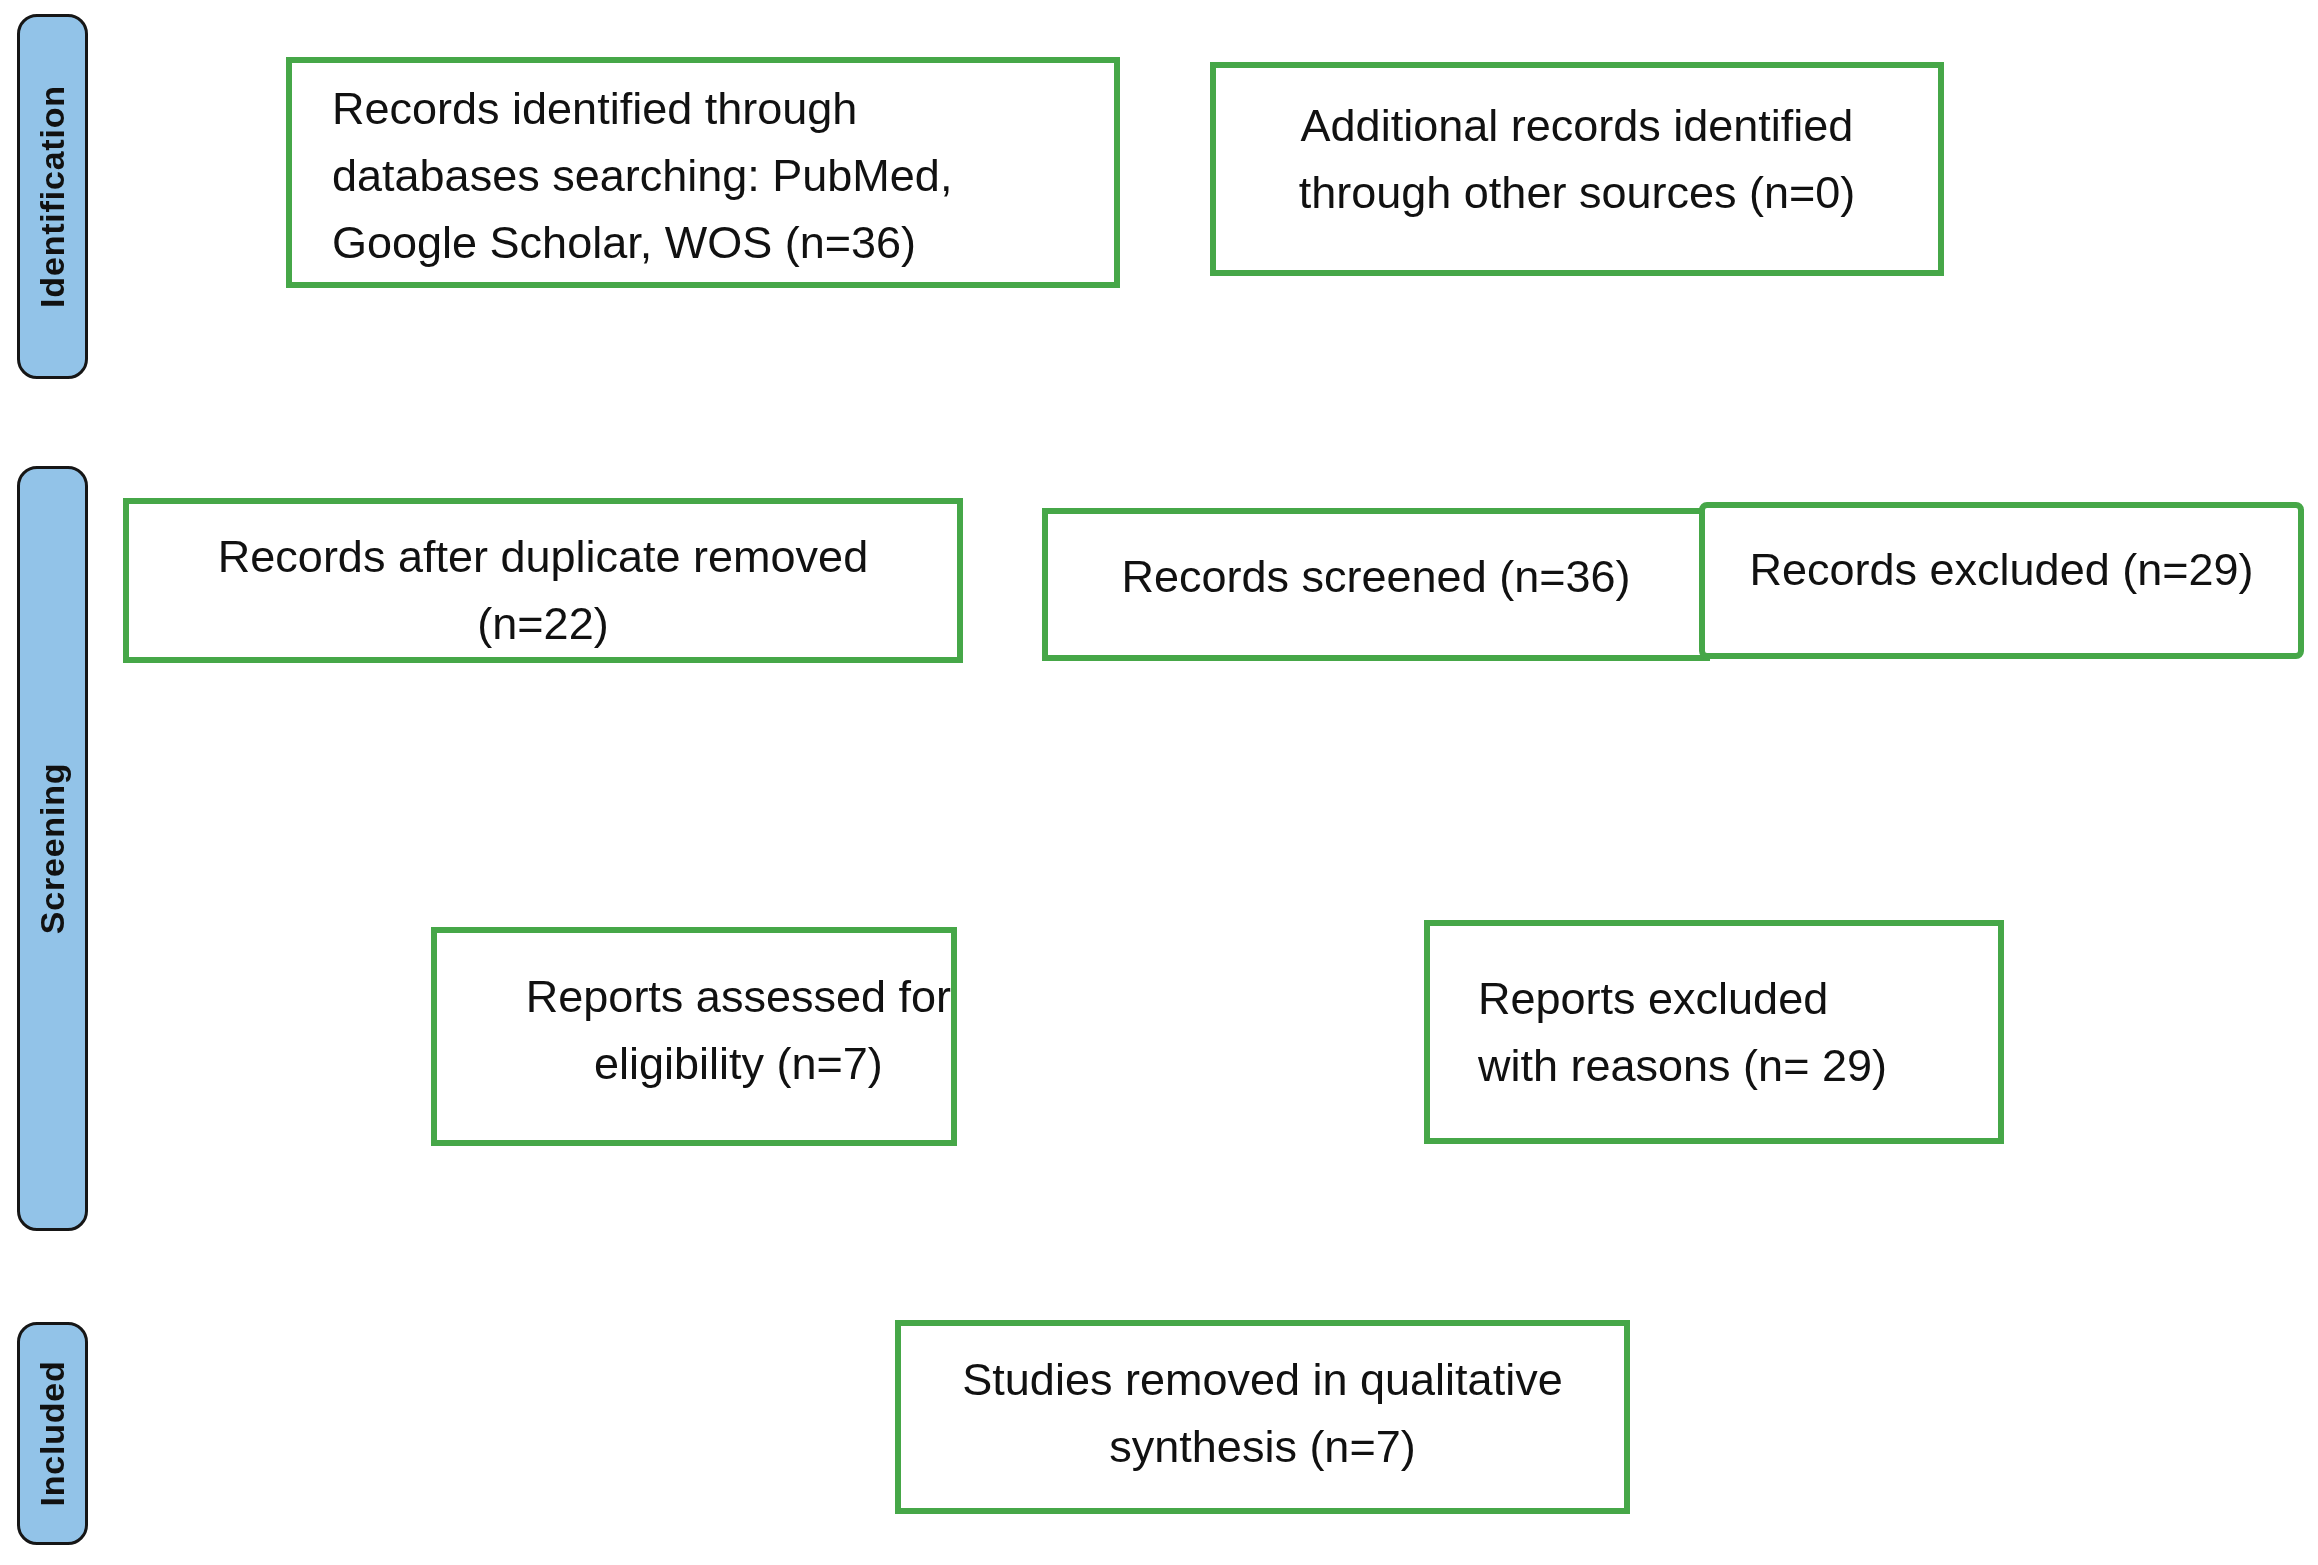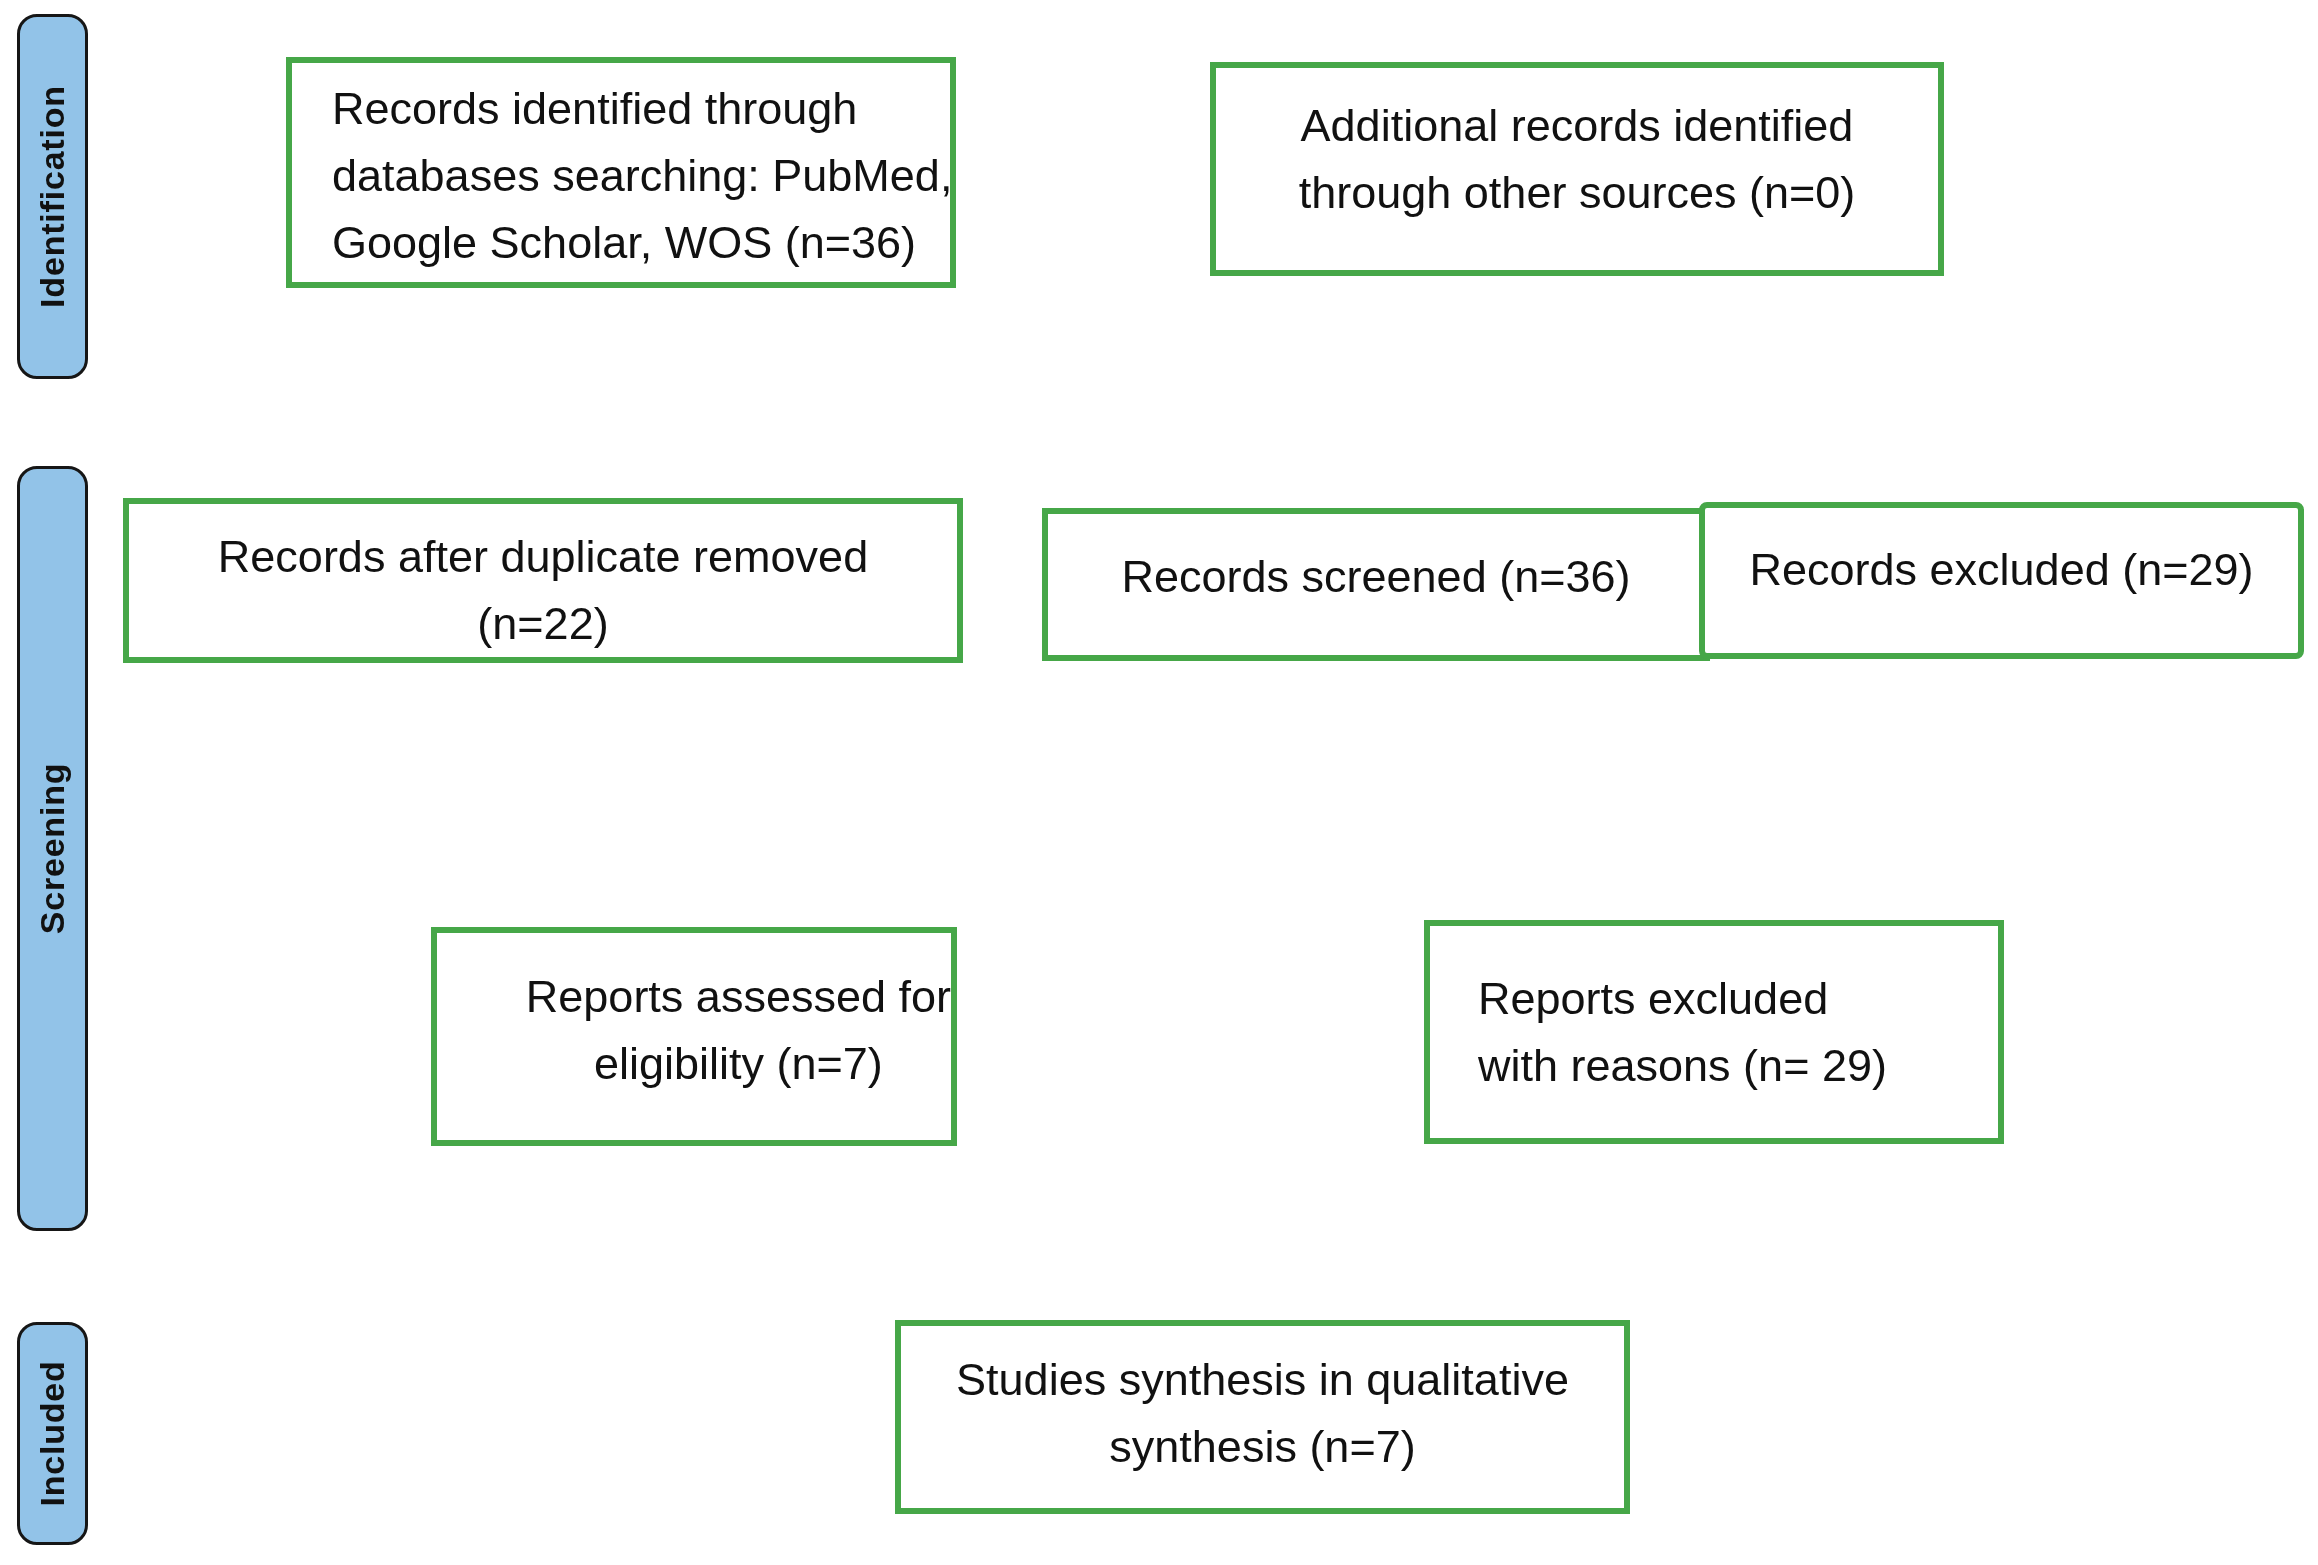--- a/index.html
+++ b/index.html
@@ -68,21 +68,21 @@
   </div>
 
   <div class="stage" style="left:17px; top:466px; width:71px; height:765px;">
     <span class="stage-label">Screening</span>
   </div>
 
   <div class="stage" style="left:17px; top:1322px; width:71px; height:223px;">
     <span class="stage-label">Included</span>
   </div>
 
-  <div class="box left" style="left:286px; top:57px; width:670px; height:231px; padding-left:40px;">
+  <div class="box left" style="left:286px; top:57px; width:834px; height:231px; padding-left:40px;">
     <div style="margin-top:6.2px;">
       <div class="line">Records identified through</div>
       <div class="line">databases searching: PubMed,</div>
       <div class="line">Google Scholar, WOS (n=36)</div>
     </div>
   </div>
 
   <div class="box center" style="left:1210px; top:62px; width:734px; height:214px;">
     <div style="margin-top:-19.4px;">
       <div class="line">Additional records identified</div>
@@ -118,19 +118,19 @@
 
   <div class="box left" style="left:1424px; top:920px; width:580px; height:224px; padding-left:48px;">
     <div>
       <div class="line">Reports excluded</div>
       <div class="line">with reasons (n= 29)</div>
     </div>
   </div>
 
   <div class="box center" style="left:895px; top:1320px; width:735px; height:194px;">
     <div style="margin-top:-7.8px;">
-      <div class="line">Studies synthesis in qualitative</div>
+      <div class="line">Studies removed in qualitative</div>
       <div class="line">synthesis (n=7)</div>
     </div>
   </div>
 
 </div>
 
 
 </body></html>

